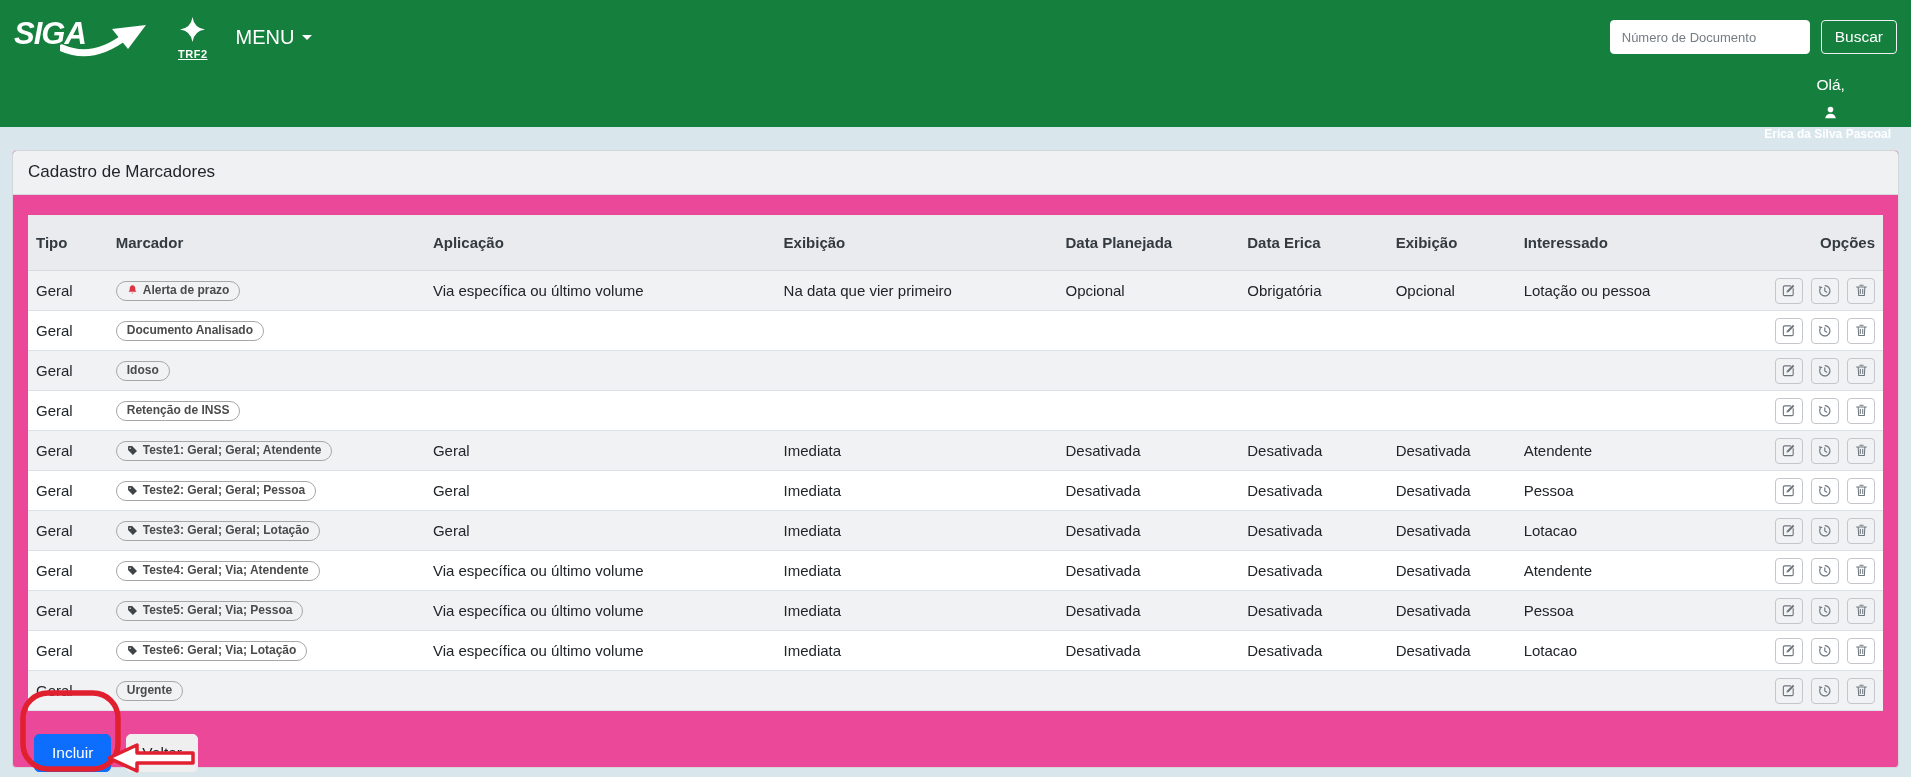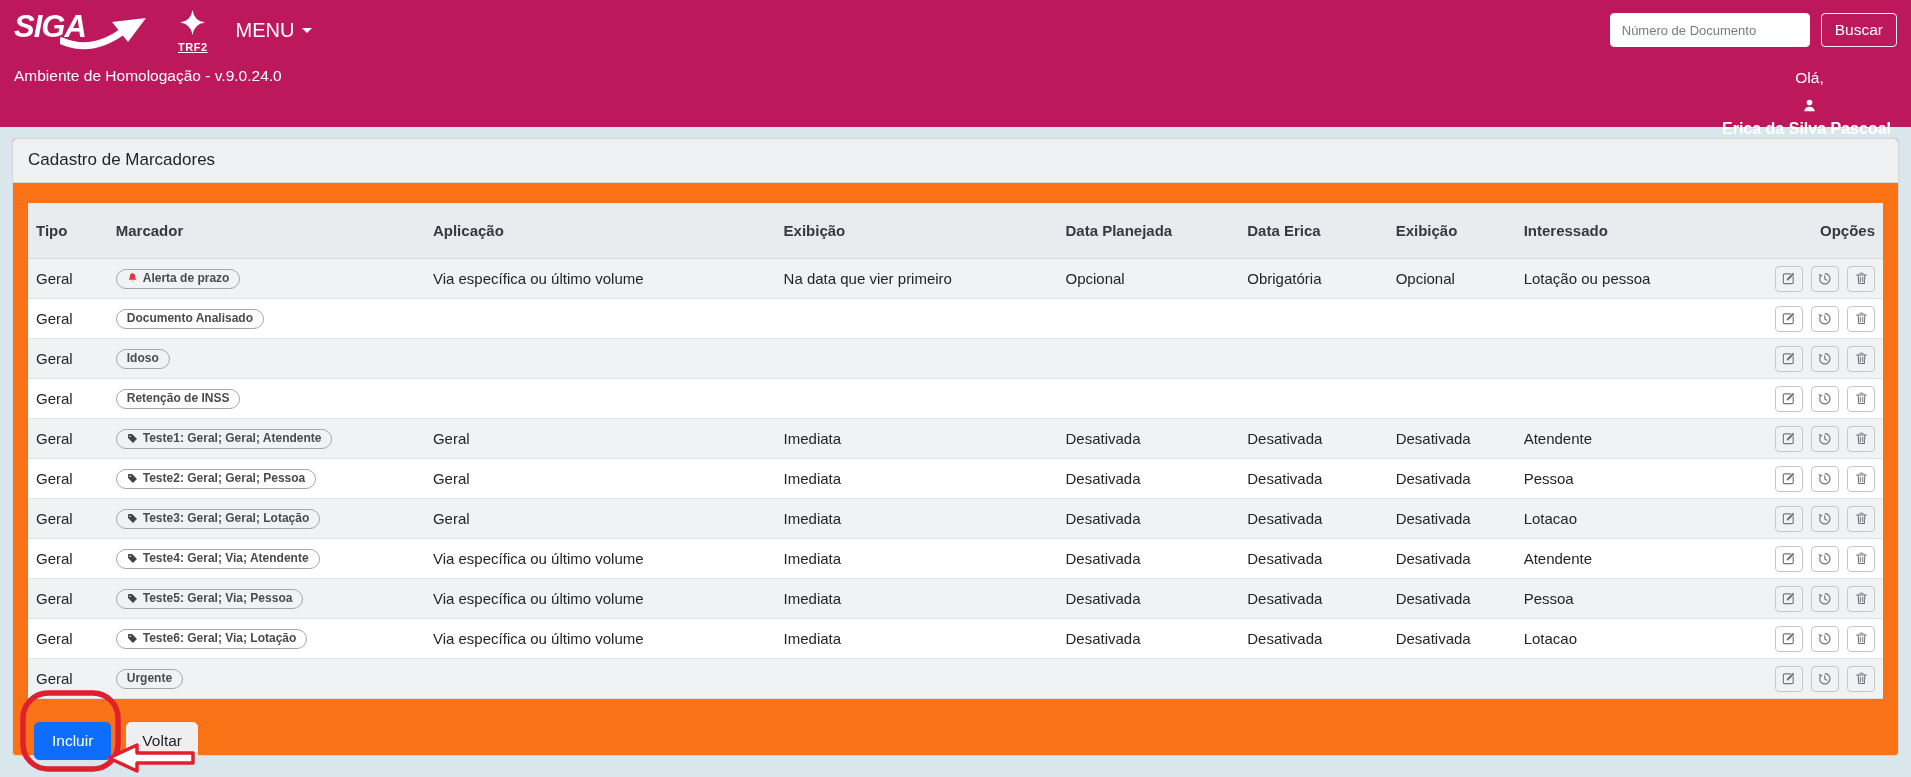--- a/index.html
+++ b/index.html
@@ -6,21 +6,21 @@
   html,body { width:1911px; height:777px; }
   body {
     font-family: "Liberation Sans", sans-serif;
     background:#d9e7ed;
     position:relative;
     overflow:hidden;
     color:#212529;
   }
 
   
-  .topbar { background:#be185d; height:127px; padding:6px 14px 0; color:#fff; }
+  .topbar { background:#15803d; height:127px; padding:13px 14px 0; color:#fff; }
   .topbar-row1 { display:flex; justify-content:space-between; align-items:center; height:48px; }
   .brand { display:flex; align-items:center; gap:28px; }
   .siga-logo { position:relative; width:136px; height:46px; cursor:pointer; }
   .siga-text { font-size:31px; font-weight:bold; font-style:italic; letter-spacing:-1px; position:absolute; top:2px; left:0; }
   .siga-swoosh { position:absolute; left:46px; top:10px; }
   .trf2 { display:flex; flex-direction:column; align-items:center; line-height:1; margin-top:2px; }
   .trf2-label { font-size:11px; font-weight:bold; margin-top:7px; letter-spacing:0.5px;text-decoration:underline; }
   .menu-btn { display:flex; align-items:center; gap:8px; font-size:20px; color:#fff; background:none; border:none; cursor:pointer; font-family:inherit; }
   .caret { width:0; height:0; border-left:5px solid transparent; border-right:5px solid transparent; border-top:5.5px solid currentColor; display:inline-block; }
   .search-group { display:flex; gap:11px; align-items:center; }
@@ -28,27 +28,27 @@
   .doc-input::placeholder { color:#757c83; }
   .buscar-btn { height:34px; padding:0 13px; background:transparent; border:1px solid #eef1f3; color:#fff; border-radius:4px; font-size:15.5px; font-family:inherit; cursor:pointer; }
 
   .topbar-row2 { display:flex; justify-content:space-between; align-items:flex-start; margin-top:9px; }
   .breadcrumb-block { font-size:15.5px; line-height:26px; }
   .crumb-root { font-weight:bold; }
   .crumb-sep { font-weight:bold; font-size:13px; margin:0 5px; position:relative; top:-1px; }
   .user-block { display:flex; align-items:center; gap:9px; margin-top:6px;flex-direction:column; }
   .greeting { font-size:15.5px; }
   .user-icon { display:inline-flex; margin:0 2px; position:relative; top:2px; }
-  .user-name { font-weight:bold; font-size:16px; margin-right:6px; }
+  .user-name { font-weight:bold; font-size:12px; margin-right:6px; }
   .org-btn { display:flex; align-items:center; gap:7px; background:#f2f3f5; color:#212529; border:1px solid #dcdde0; border-radius:5px; height:31px; padding:0 11px; font-size:14.5px; font-weight:bold; font-family:inherit; cursor:pointer;justify-content:center; }
   .org-btn .caret { border-top-color:#212529; }
   .sair-btn { display:flex; align-items:center; gap:7px; background:#dc3545; color:#fff; border:1px solid #dc3545; border-radius:0; height:31px; padding:0 11px; font-size:14.5px; font-family:inherit; cursor:pointer; margin-left:11px; }
 
   
-  .panel { position:absolute; left:12px; right:12px; top:138px; height:618px; background:#f97316; border:1px solid #d3d7da; border-radius:4px; }
+  .panel { position:absolute; left:12px; right:12px; top:150px; height:618px; background:#ec4899; border:1px solid #d3d7da; border-radius:4px; }
   .panel-header { background:#f0f1f3; border-bottom:1px solid #d6d9dc; padding:11px 15px 12px; font-size:17px; color:#212529; border-radius:4px 4px 0 0; }
   .panel-body { padding:20px 15px 0; }
 
   table { width:100%; border-collapse:collapse; table-layout:fixed; font-size:15px; }
   thead th { background:#e9ebee; text-align:left; padding:19px 8px; height:30px; border-bottom:1px solid #d8dbde; font-size:15px; color:#343a40; }
   thead th.opts-h { text-align:right; }
   tbody td { padding:0 8px; height:40px; border-bottom:1px solid #dee2e6; color:#212529; overflow:hidden; white-space:nowrap; }
   tbody tr { background:#fff; }
   tbody tr.striped { background:#f1f2f3; }
 
@@ -91,21 +91,20 @@
       </button>
     </div>
     <div class="search-group">
       <input class="doc-input" type="text" placeholder="Número de Documento" style="">
       <button class="buscar-btn">Buscar</button>
     </div>
   </div>
 
   <div class="topbar-row2">
     <div class="breadcrumb-block">
-      <div>Ambiente de Homologação - v.9.0.24.0</div>
     </div>
     <div class="user-block">
       <span class="greeting">Olá,</span>
       <span class="user-icon">
         <svg width="15" height="15" viewBox="0 0 16 16">
           <circle cx="8" cy="4.8" r="3" fill="#fff"></circle>
           <path d="M2.3 14.2 C2.9 10.9 5.2 9.4 8 9.4 S13.1 10.9 13.7 14.2 Z" fill="#fff"></path>
         </svg>
       </span>
       <span class="user-name">Erica da Silva Pascoal</span>

